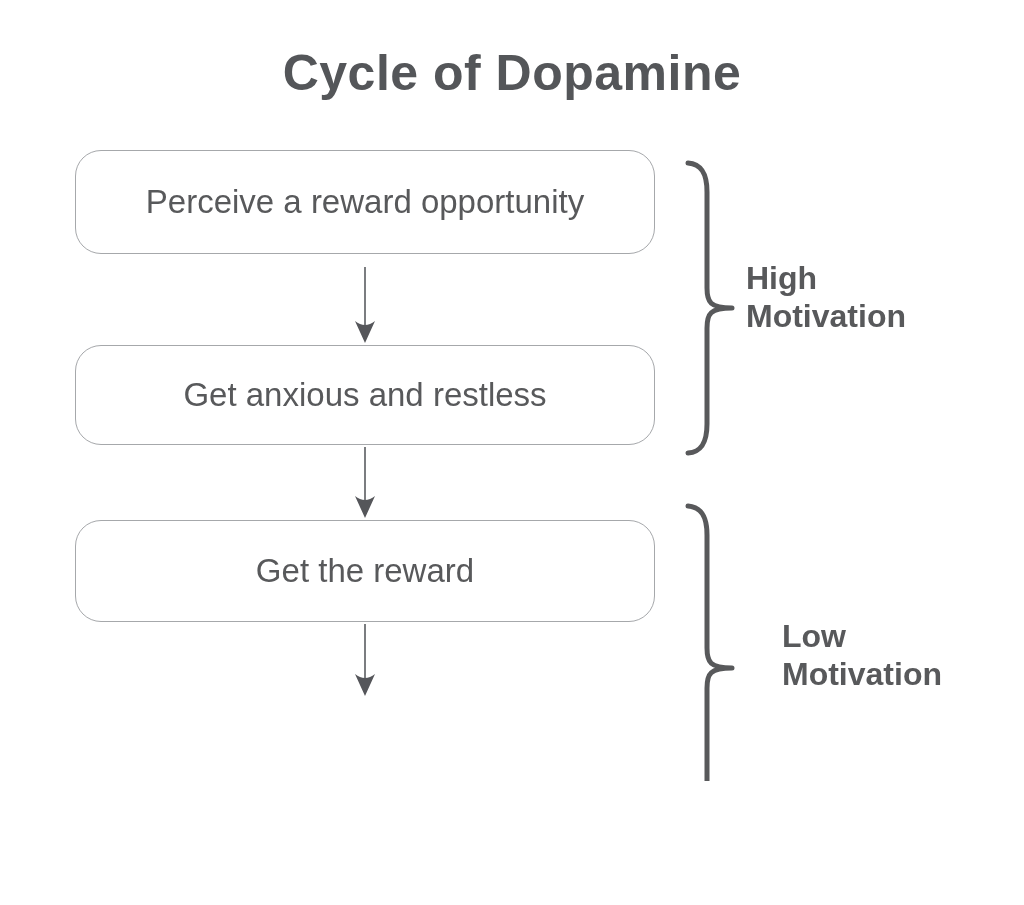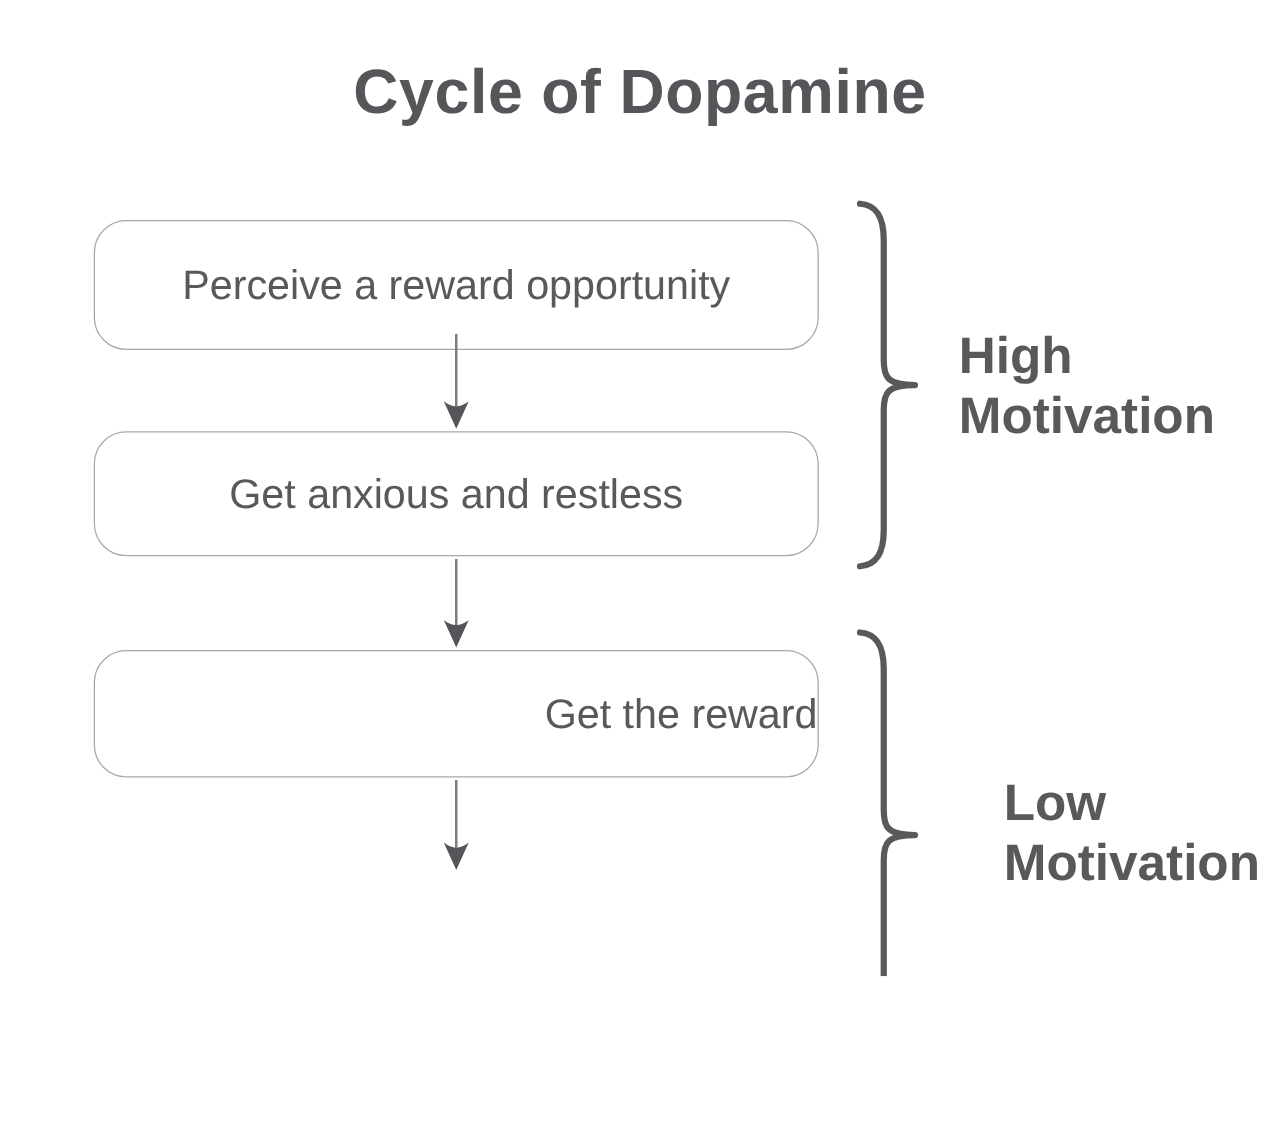--- a/index.html
+++ b/index.html
@@ -43,23 +43,23 @@
     display: flex;
     align-items: center;
     justify-content: center;
     text-align: center;
     font-size: 33px;
     color: var(--text);
     white-space: pre-line;
     line-height: 1.25;
     background: var(--background);
   }
-  .box-1 { top: 176px; height: 104px; }
+  .box-1 { top: 150px; height: 104px; }
   .box-2 { top: 345px; height: 100px; }
-  .box-3 { top: 520px; height: 102px; justify-content: flex-end; }
+  .box-3 { top: 520px; height: 102px; }
   .box-4 { top: 698px; height: 128px; }
   .arrow {
     position: absolute;
     left: 353px;
     width: 24px;
     display: block;
   }
   .arrow-1 { top: 267px; height: 78px; }
   .arrow-2 { top: 447px; height: 73px; }
   .arrow-3 { top: 624px; height: 74px; }
@@ -74,22 +74,22 @@
     fill: none;
     stroke: var(--brace);
     stroke-width: 5;
     stroke-linecap: round;
     stroke-linejoin: round;
   }
   .brace-high { top: 160px; }
   .brace-low  { top: 503px; }
   .group-label {
     position: absolute;
-    left: 767px;
-    font-size: 41px;
+    left: 746px;
+    font-size: 32px;
     font-weight: 700;
     line-height: 1.18;
     color: var(--text);
     white-space: pre-line;
   }
   .group-label-high { top: 260px; }
   .group-label-low  { top: 618px; margin-left: 36px; }
 </style>
 </head>
 <body>

